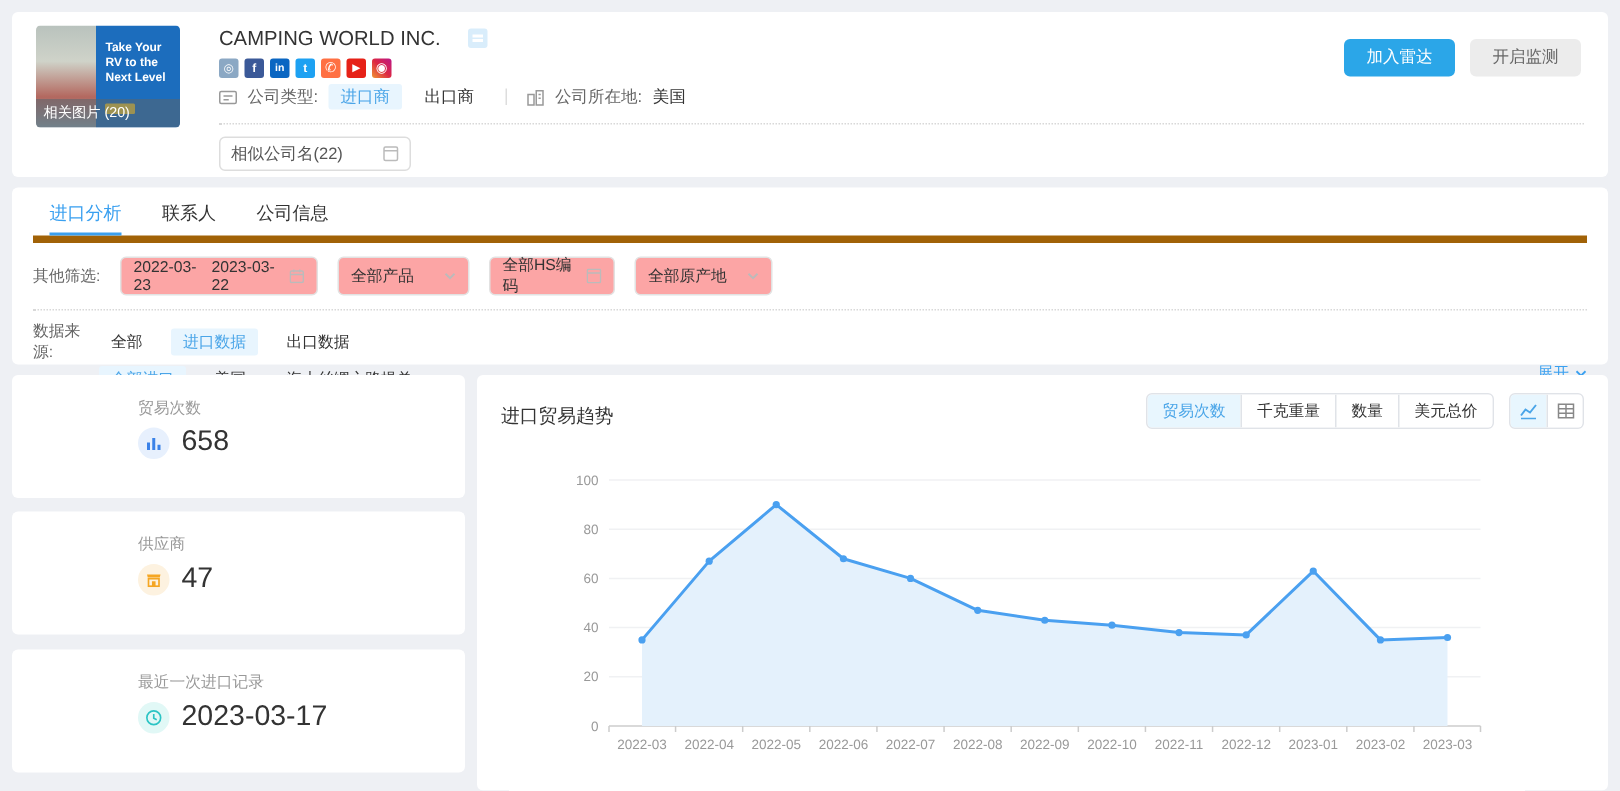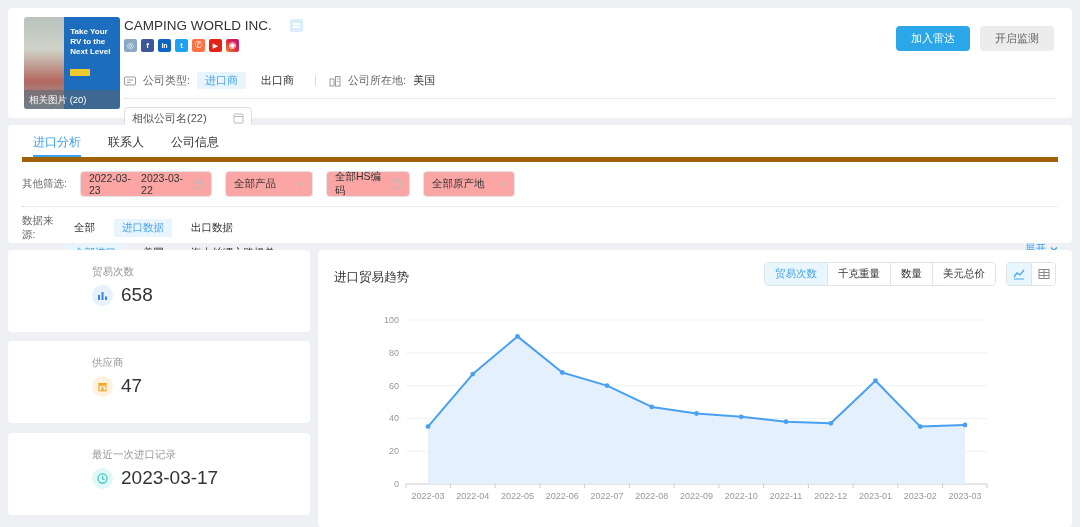--- a/index.html
+++ b/index.html
@@ -8,21 +8,21 @@
     width:1080px; height:527px; overflow:hidden; position:relative;
     background:#eef0f4;
     font-family:"Liberation Sans","DejaVu Sans",sans-serif;
     font-size:11px; color:#333;
   }
   .card { background:#fff; border-radius:4px; position:absolute; }
 
   
   .header-card { left:8px; top:8px; width:1064px; height:110px; padding:9px 16px; }
   .header-flex { display:flex; height:100%; }
-  .company-image { width:96px; height:92px; border-radius:3px; overflow:hidden; position:relative; flex:none; margin-right:4px; }
+  .company-image { width:96px; height:68px; border-radius:3px; overflow:hidden; position:relative; flex:none; margin-right:26px; }
   .img-photo { position:absolute; left:0; top:0; width:42%; height:100%;
     background:linear-gradient(180deg,#b9c2bd 0%,#cfd3c9 35%,#b3685f 70%,#8fa3ad 100%); }
   .img-blue { position:absolute; right:0; top:0; width:58%; height:100%; background:#1c6dbd; padding:10px 5px 0 6px; }
   .img-title { color:#fff; font-weight:bold; font-size:8px; line-height:1.25; }
   .img-pill { width:20px; height:7px; background:#f0c930; border-radius:1px; margin-top:12px; }
   .img-caption { position:absolute; left:0; bottom:0; width:100%; height:19px; line-height:19px;
     background:rgba(90,100,110,0.55); color:#fff; font-size:9.5px; padding-left:5px; }
   .company-info { flex:1; position:relative; padding-top:1px; }
   .company-name-row { display:flex; align-items:center; gap:18px; }
   .company-name { font-size:13.5px; color:#333; }
@@ -30,21 +30,21 @@
   .copy-icon::before { content:""; position:absolute; left:3px; top:4px; width:7px; height:1.5px; background:#fff; box-shadow:0 3px 0 #fff; }
   .social-row { display:flex; gap:4px; margin-top:6px; }
   .si { width:13px; height:13px; border-radius:2px; color:#fff; font-size:8px; line-height:13px; text-align:center; font-weight:bold; }
   .si-web { background:#8ba8c4; }
   .si-fb { background:#3b5998; }
   .si-in { background:#0a66c2; font-size:7px; }
   .si-tw { background:#1da1f2; }
   .si-ph { background:#ff7043; font-size:9px; }
   .si-yt { background:#e62117; font-size:7px; }
   .si-ig { background:linear-gradient(45deg,#f09433,#dc2743,#bc1888); font-size:9px; }
-  .meta-row { display:flex; align-items:center; gap:7px; margin-top:20px; color:#666; }
+  .meta-row { display:flex; align-items:center; gap:7px; margin-top:4px; color:#666; }
   .tag { padding:1px 8px; border-radius:2px; }
   .tag-active { background:#e8f5fe; color:#4aa5e8; }
   .tag-plain { color:#333; }
   .v-div { width:1px; height:11px; background:#ddd; margin:0 6px; }
   .mini-ic { width:12px; height:12px; flex:none; }
   .website-row { display:flex; align-items:center; gap:7px; margin-top:7px; color:#666; }
   .web-val { color:#333; }
   .dotted { border-bottom:1px dotted #d8d8d8; margin-top:9px; }
   .similar-select { margin-top:8px; width:128px; height:23px; border:1px solid #ddd; border-radius:4px;
     display:flex; align-items:center; justify-content:space-between; padding:0 7px; color:#555; background:#fff; }

